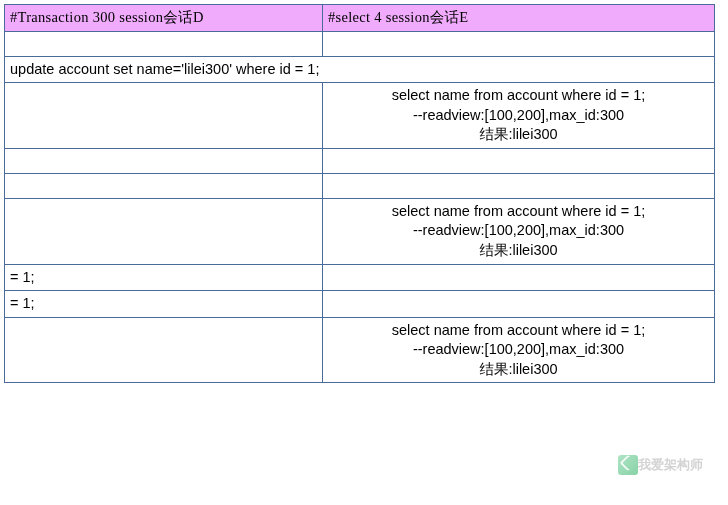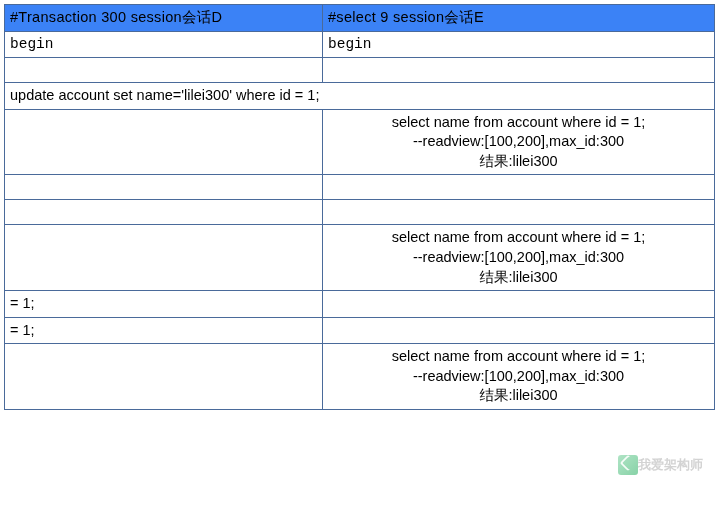--- a/index.html
+++ b/index.html
@@ -18,23 +18,23 @@
     th, td {
       border: 1px solid #4a6a9a;
       padding: 3px 5px;
       text-align: left;
       vertical-align: top;
       font-size: 14.5px;
       line-height: 1.35;
       overflow: hidden;
     }
     th {
-      background-color: #3b82f6;
+      background-color: #f0abfc;
       font-weight: normal;
-      font-family: Liberation Sans, sans-serif;
+      font-family: Liberation Serif, serif;
       letter-spacing: 0.3px;
     }
     .arial {
       font-family: Arial, sans-serif;
     }
     .bold {
       font-weight: bold;
     }
     .empty-row td {
       height: 18px;
@@ -84,28 +84,24 @@
 <body>
 
 <table>
   <colgroup>
     <col class="col-d">
     <col class="col-e">
   </colgroup>
   <thead>
     <tr>
       <th>#Transaction 300  session会话D</th>
-      <th>#select 9  session会话E</th>
+      <th>#select 4  session会话E</th>
     </tr>
   </thead>
   <tbody>
-    <tr>
-      <td>begin</td>
-      <td>begin</td>
-    </tr>
     <tr class="empty-row">
       <td></td>
       <td></td>
     </tr>
     <tr>
       <td class="arial" colspan="2">update account set name='lilei300' where id = 1;</td>
     </tr>
     <tr>
       <td></td>
       <td class="arial multi">select name from account where id = 1;

